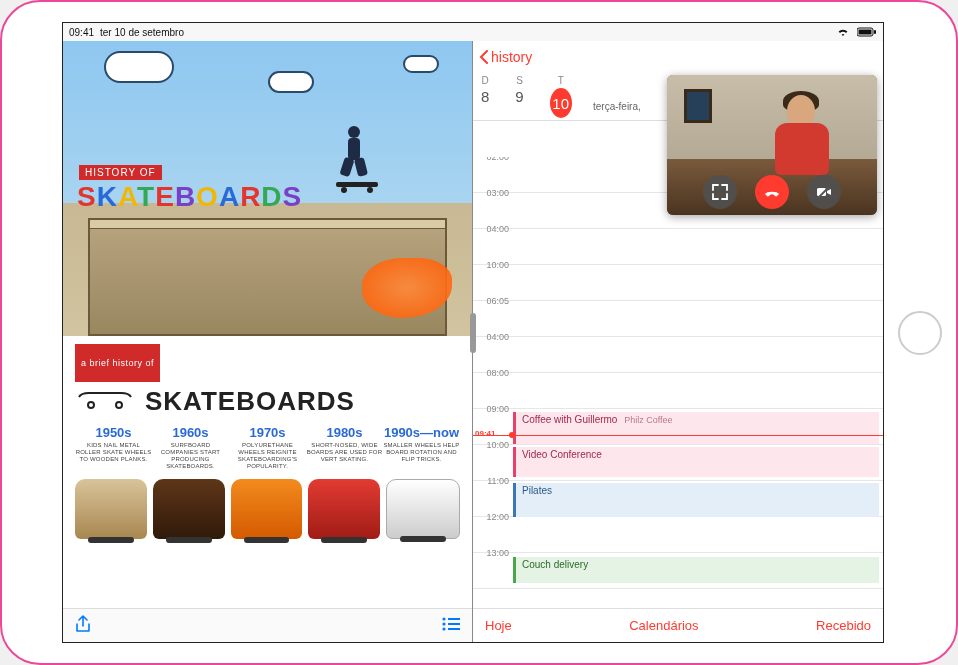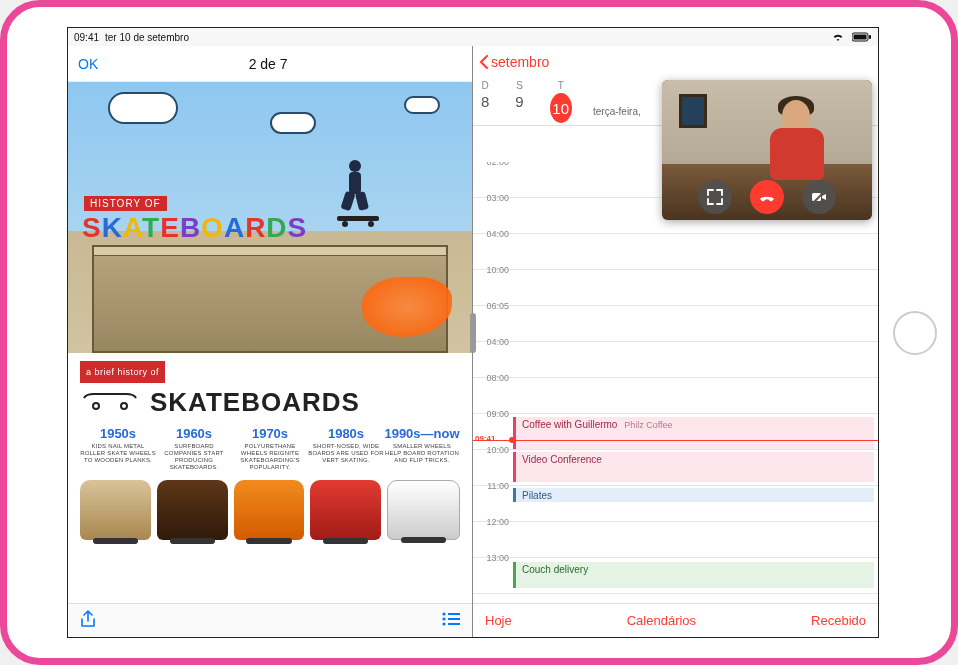--- a/index.html
+++ b/index.html
@@ -1,17 +1,17 @@
 <!DOCTYPE html>
 <html><head>
 <meta charset="utf-8">
 <style>
   * { box-sizing: border-box; margin: 0; padding: 0; }
   body { font-family: -apple-system, "Helvetica Neue", Arial, sans-serif; background: #f0f0f0; width: 958px; height: 665px; overflow: hidden; position: relative; }
-  .device-frame { width: 958px; height: 665px; background: #fff; border-radius: 40px; border: 7px solid #ec4899; position: relative; overflow: hidden; display: flex; }
+  .device-frame { width: 958px; height: 665px; background: #fff; border-radius: 40px; border: 2px solid #ec4899; position: relative; overflow: hidden; display: flex; }
   .home-button { position: absolute; right: 14px; top: 50%; transform: translateY(-50%); width: 44px; height: 44px; border: 2px solid #ccc; border-radius: 50%; background: #fff; }
   .screen { position: absolute; left: 60px; top: 20px; right: 72px; bottom: 20px; background: #fff; border: 1px solid #222; display: flex; flex-direction: column; overflow: hidden; }
   .status-bar { height: 18px; font-size: 10px; display: flex; justify-content: space-between; align-items: center; padding: 0 6px; color: #111; background: #f7f7f7; flex-shrink: 0; }
   .status-left { display: flex; gap: 6px; }
   .status-right { display: flex; gap: 4px; align-items: center; }
   .wifi-icon svg, .battery-icon svg { display: block; }
   .split { flex: 1; display: flex; overflow: hidden; }
   .pane-left { width: 50%; display: flex; flex-direction: column; border-right: 1px solid #888; position: relative; }
   .pane-right { width: 50%; display: flex; flex-direction: column; position: relative; }
   .split-handle { position: absolute; left: 50%; top: 50%; transform: translate(-50%,-50%); width: 6px; height: 40px; background: #999; border-radius: 3px; z-index: 5; }
@@ -27,21 +27,21 @@
   .cloud.c3 { width: 36px; height: 18px; top: 14px; right: 8%; border-radius: 12px; }
   .skater { position: absolute; top: 28%; right: 22%; width: 50px; height: 70px; }
   .skater svg { width: 100%; height: 100%; }
   .ramp { position: absolute; bottom: 0; left: 6%; right: 6%; height: 40%; background: linear-gradient(#b8a580, #998760); border: 2px solid #6a5a3a; }
   .ramp::before { content:""; position:absolute; left:0; right:0; top:0; height:8px; background:#d9cba6; border-bottom:1px solid #6a5a3a; }
   .blob { position:absolute; right:5%; bottom:6%; width:90px; height:60px; background: radial-gradient(#ff8a3b, #ff5a00); border-radius: 50% 40% 60% 50%; opacity:.9; }
   .hero-badge { position: absolute; left: 16px; top: 42%; font-size: 10px; color: #fff; background: #d02a2a; padding: 2px 6px; letter-spacing: 1px; }
   .hero-title { position: absolute; left: 14px; top: calc(42% + 16px); font-size: 28px; font-weight: 900; letter-spacing: 1px; }
   .hero-title span:nth-child(1){color:#e4342e;} .hero-title span:nth-child(2){color:#2a6ad6;} .hero-title span:nth-child(3){color:#f2b705;} .hero-title span:nth-child(4){color:#35a853;} .hero-title span:nth-child(5){color:#e4342e;} .hero-title span:nth-child(6){color:#7a3fc7;} .hero-title span:nth-child(7){color:#f2b705;} .hero-title span:nth-child(8){color:#2a6ad6;} .hero-title span:nth-child(9){color:#e4342e;} .hero-title span:nth-child(10){color:#35a853;} .hero-title span:nth-child(11){color:#7a3fc7;}
   .info-panel { flex: 1; background: #fff; padding: 8px 12px 0; overflow: hidden; position: relative; }
-  .brief-badge { font-size: 9px; color: #fff; background: #d02a2a; padding: 6px 6px; display: inline-block; letter-spacing: .5px; }
+  .brief-badge { font-size: 9px; color: #fff; background: #d02a2a; padding: 14px 6px; display: inline-block; letter-spacing: .5px; }
   .info-row-top { display: flex; align-items: center; gap: 10px; margin: 4px 0 8px; }
   .sk-icon svg { width: 60px; height: 24px; }
   .info-title { font-size: 26px; font-weight: 800; letter-spacing: 1px; color: #222; }
   .decades { display: flex; gap: 0; }
   .decade { flex: 1; text-align: center; }
   .decade .yr { color: #2a6ad6; font-weight: 700; font-size: 13px; margin-bottom: 2px; }
   .decade .desc { font-size: 6px; color: #444; text-transform: uppercase; line-height: 1.2; letter-spacing: .2px; }
   .boards { display: flex; gap: 6px; margin-top: 8px; }
   .board { flex: 1; height: 60px; border-radius: 10px 10px 6px 6px; position: relative; }
   .board::after { content:""; position:absolute; bottom:-4px; left:18%; right:18%; height:6px; background:#333; border-radius:3px; }
@@ -60,21 +60,21 @@
   .hour { height: 36px; border-bottom: 1px solid #e6e6e6; display:flex; }
   .hour .lbl { width: 40px; text-align:right; padding-right:4px; font-size:9px; color:#888; transform:translateY(-5px); }
   .hour .slot { flex:1; position:relative; }
   .event { position:absolute; left:40px; right:4px; border-left:3px solid; padding:2px 6px; font-size:10px; overflow:hidden; white-space:nowrap; }
   .ev-coffee { top: 255px; height: 32px; background:#fde6ec; border-color:#e7416b; color:#a12a4a; }
   .ev-coffee .loc { color:#b77a8a; font-size:9px; margin-left:4px; }
   .now-line { position:absolute; left:0; right:0; top: 278px; height:1px; background:#ff3b30; }
   .now-dot { position:absolute; left:36px; top:275px; width:6px; height:6px; background:#ff3b30; border-radius:50%; }
   .now-label { position:absolute; left:2px; top:272px; font-size:8px; color:#ff3b30; font-weight:600; }
   .ev-video { top: 290px; height: 30px; background:#fde6ec; border-color:#e7416b; color:#a12a4a; }
-  .ev-pilates { top: 326px; height: 14px; background:#e3eef8; border-color:#3a77b5; color:#2a5a8a; }
+  .ev-pilates { top: 326px; height: 34px; background:#e3eef8; border-color:#3a77b5; color:#2a5a8a; }
   .ev-couch { top: 400px; height: 26px; background:#e5f3e4; border-color:#4aa64a; color:#2a6a2a; }
   .right-footer { height: 34px; border-top:1px solid #ddd; display:flex; justify-content:space-between; align-items:center; padding:0 12px; font-size:13px; color:#ff3b30; flex-shrink:0; }
   
   .pip { position:absolute; top: 34px; right: 6px; width: 210px; height: 140px; border-radius: 6px; overflow:hidden; box-shadow: 0 2px 10px rgba(0,0,0,.35); z-index:20; background:linear-gradient(180deg,#6b5a48 0%, #5a4a3a 45%, #3a2e24 100%); }
   .pip .wall { position:absolute; inset:0; background: linear-gradient(#c7bda8,#a79c88); }
   .pip .table { position:absolute; left:0; right:0; bottom:0; height:40%; background:linear-gradient(#7a5a3c,#4a3420); }
   .pip .frame-art { position:absolute; left:8%; top:10%; width:28px; height:34px; border:3px solid #3a2a1a; background:#27405a; }
   .pip .person { position:absolute; right:18%; bottom:24%; width:70px; height:90px; }
   .pip .person .head { position:absolute; left:18px; top:4px; width:28px; height:32px; background:#d9a77e; border-radius:50% 50% 46% 46%; }
   .pip .person .hair { position:absolute; left:14px; top:0; width:36px; height:20px; background:#3a2a1a; border-radius:50% 50% 30% 30%; }
@@ -110,25 +110,20 @@
               <rect x="17" y="3" width="2" height="4" rx="1" fill="#111"></rect>
             </svg>
         </span>
       </div>
     </div>
 
     <div class="split">
       <div class="split-handle"></div>
 
       <div class="pane-left">
-        <div class="left-header">
-          <span class="ok">OK</span>
-          <span class="title">2 de 7</span>
-          <span style="width:24px"></span>
-        </div>
         <div class="photo-area">
           <div class="hero">
             <div class="cloud c1"></div>
             <div class="cloud c2"></div>
             <div class="cloud c3"></div>
             <div class="ramp"></div>
             <div class="blob"></div>
             <div class="skater">
               <svg viewBox="0 0 50 70">
                   <circle cx="22" cy="8" r="6" fill="#1f2a44"></circle>
@@ -204,21 +199,21 @@
           </span>
         </div>
       </div>
 
       <div class="pane-right">
         <div class="right-header">
           <span class="back-btn">
             <svg width="10" height="14" viewBox="0 0 10 14">
                 <path d="M8 1 2 7l6 6" fill="none" stroke="#ff3b30" stroke-width="2" stroke-linecap="round"></path>
               </svg>
-            <span>setembro</span>
+            <span>history</span>
           </span>
         </div>
         <div class="dayrow">
           <div class="daycol">
               <span>D</span>
               <span class="n">8</span>
             </div>
           <div class="daycol">
               <span>S</span>
               <span class="n">9</span>

